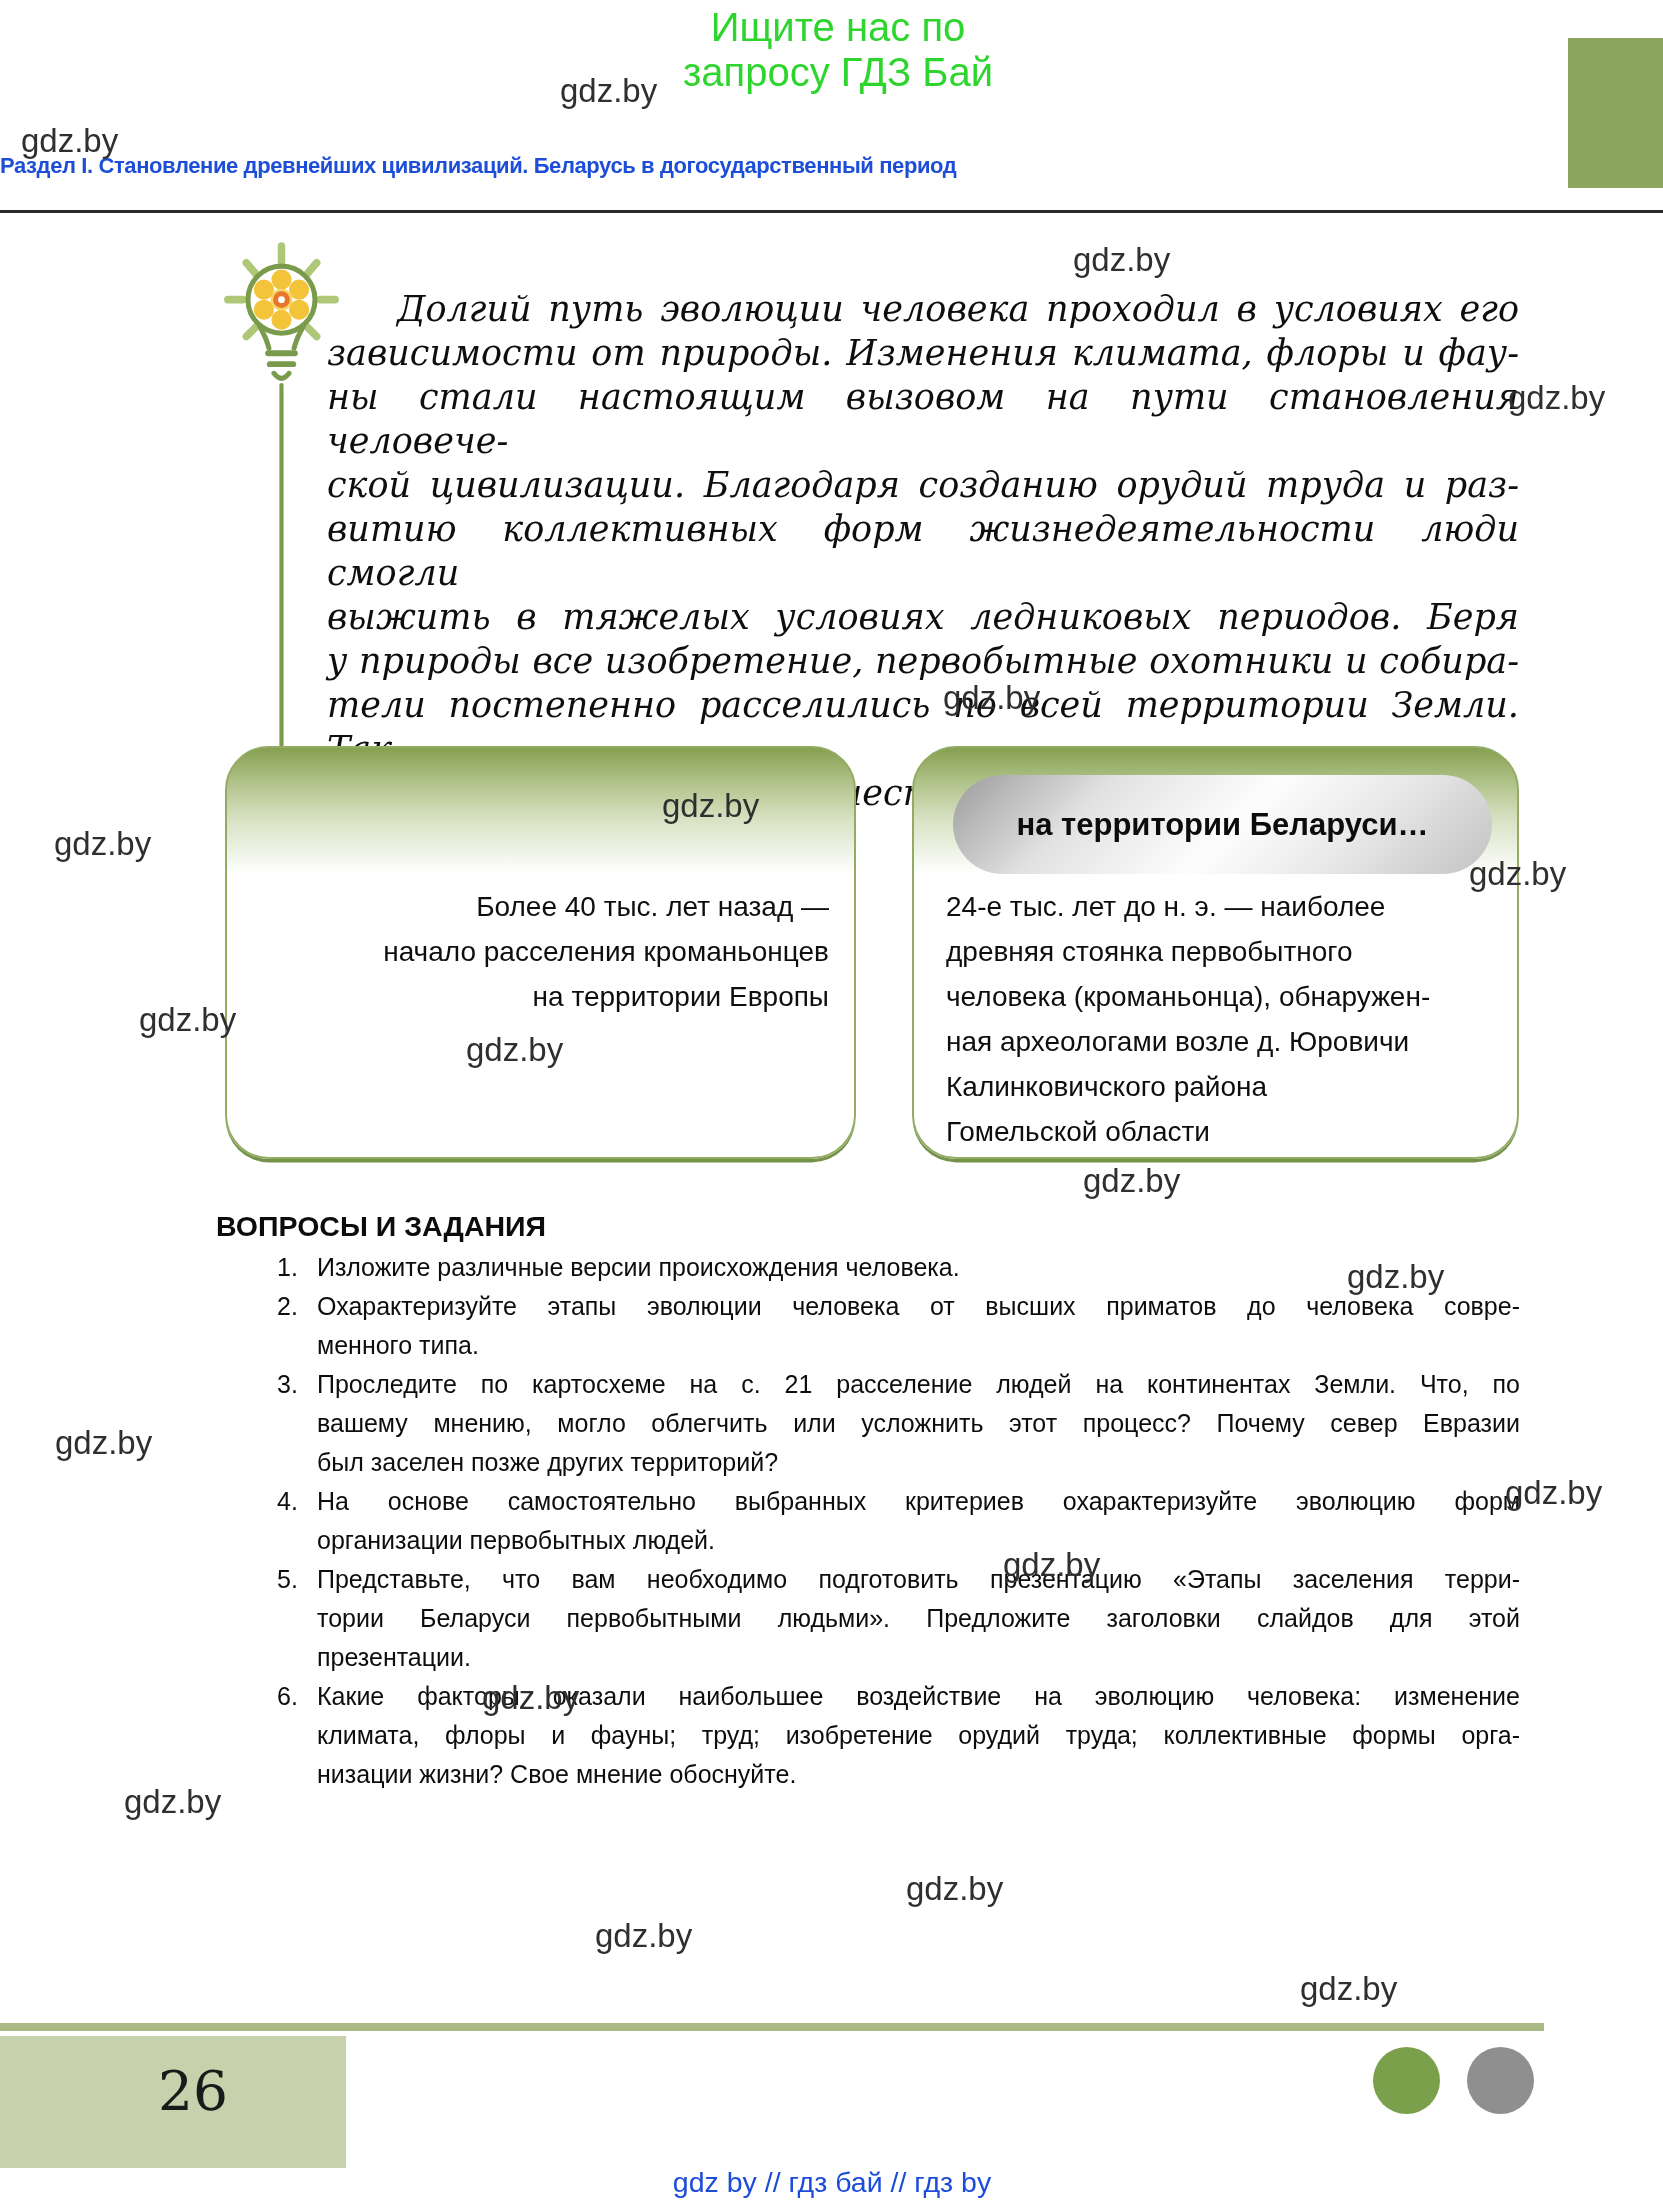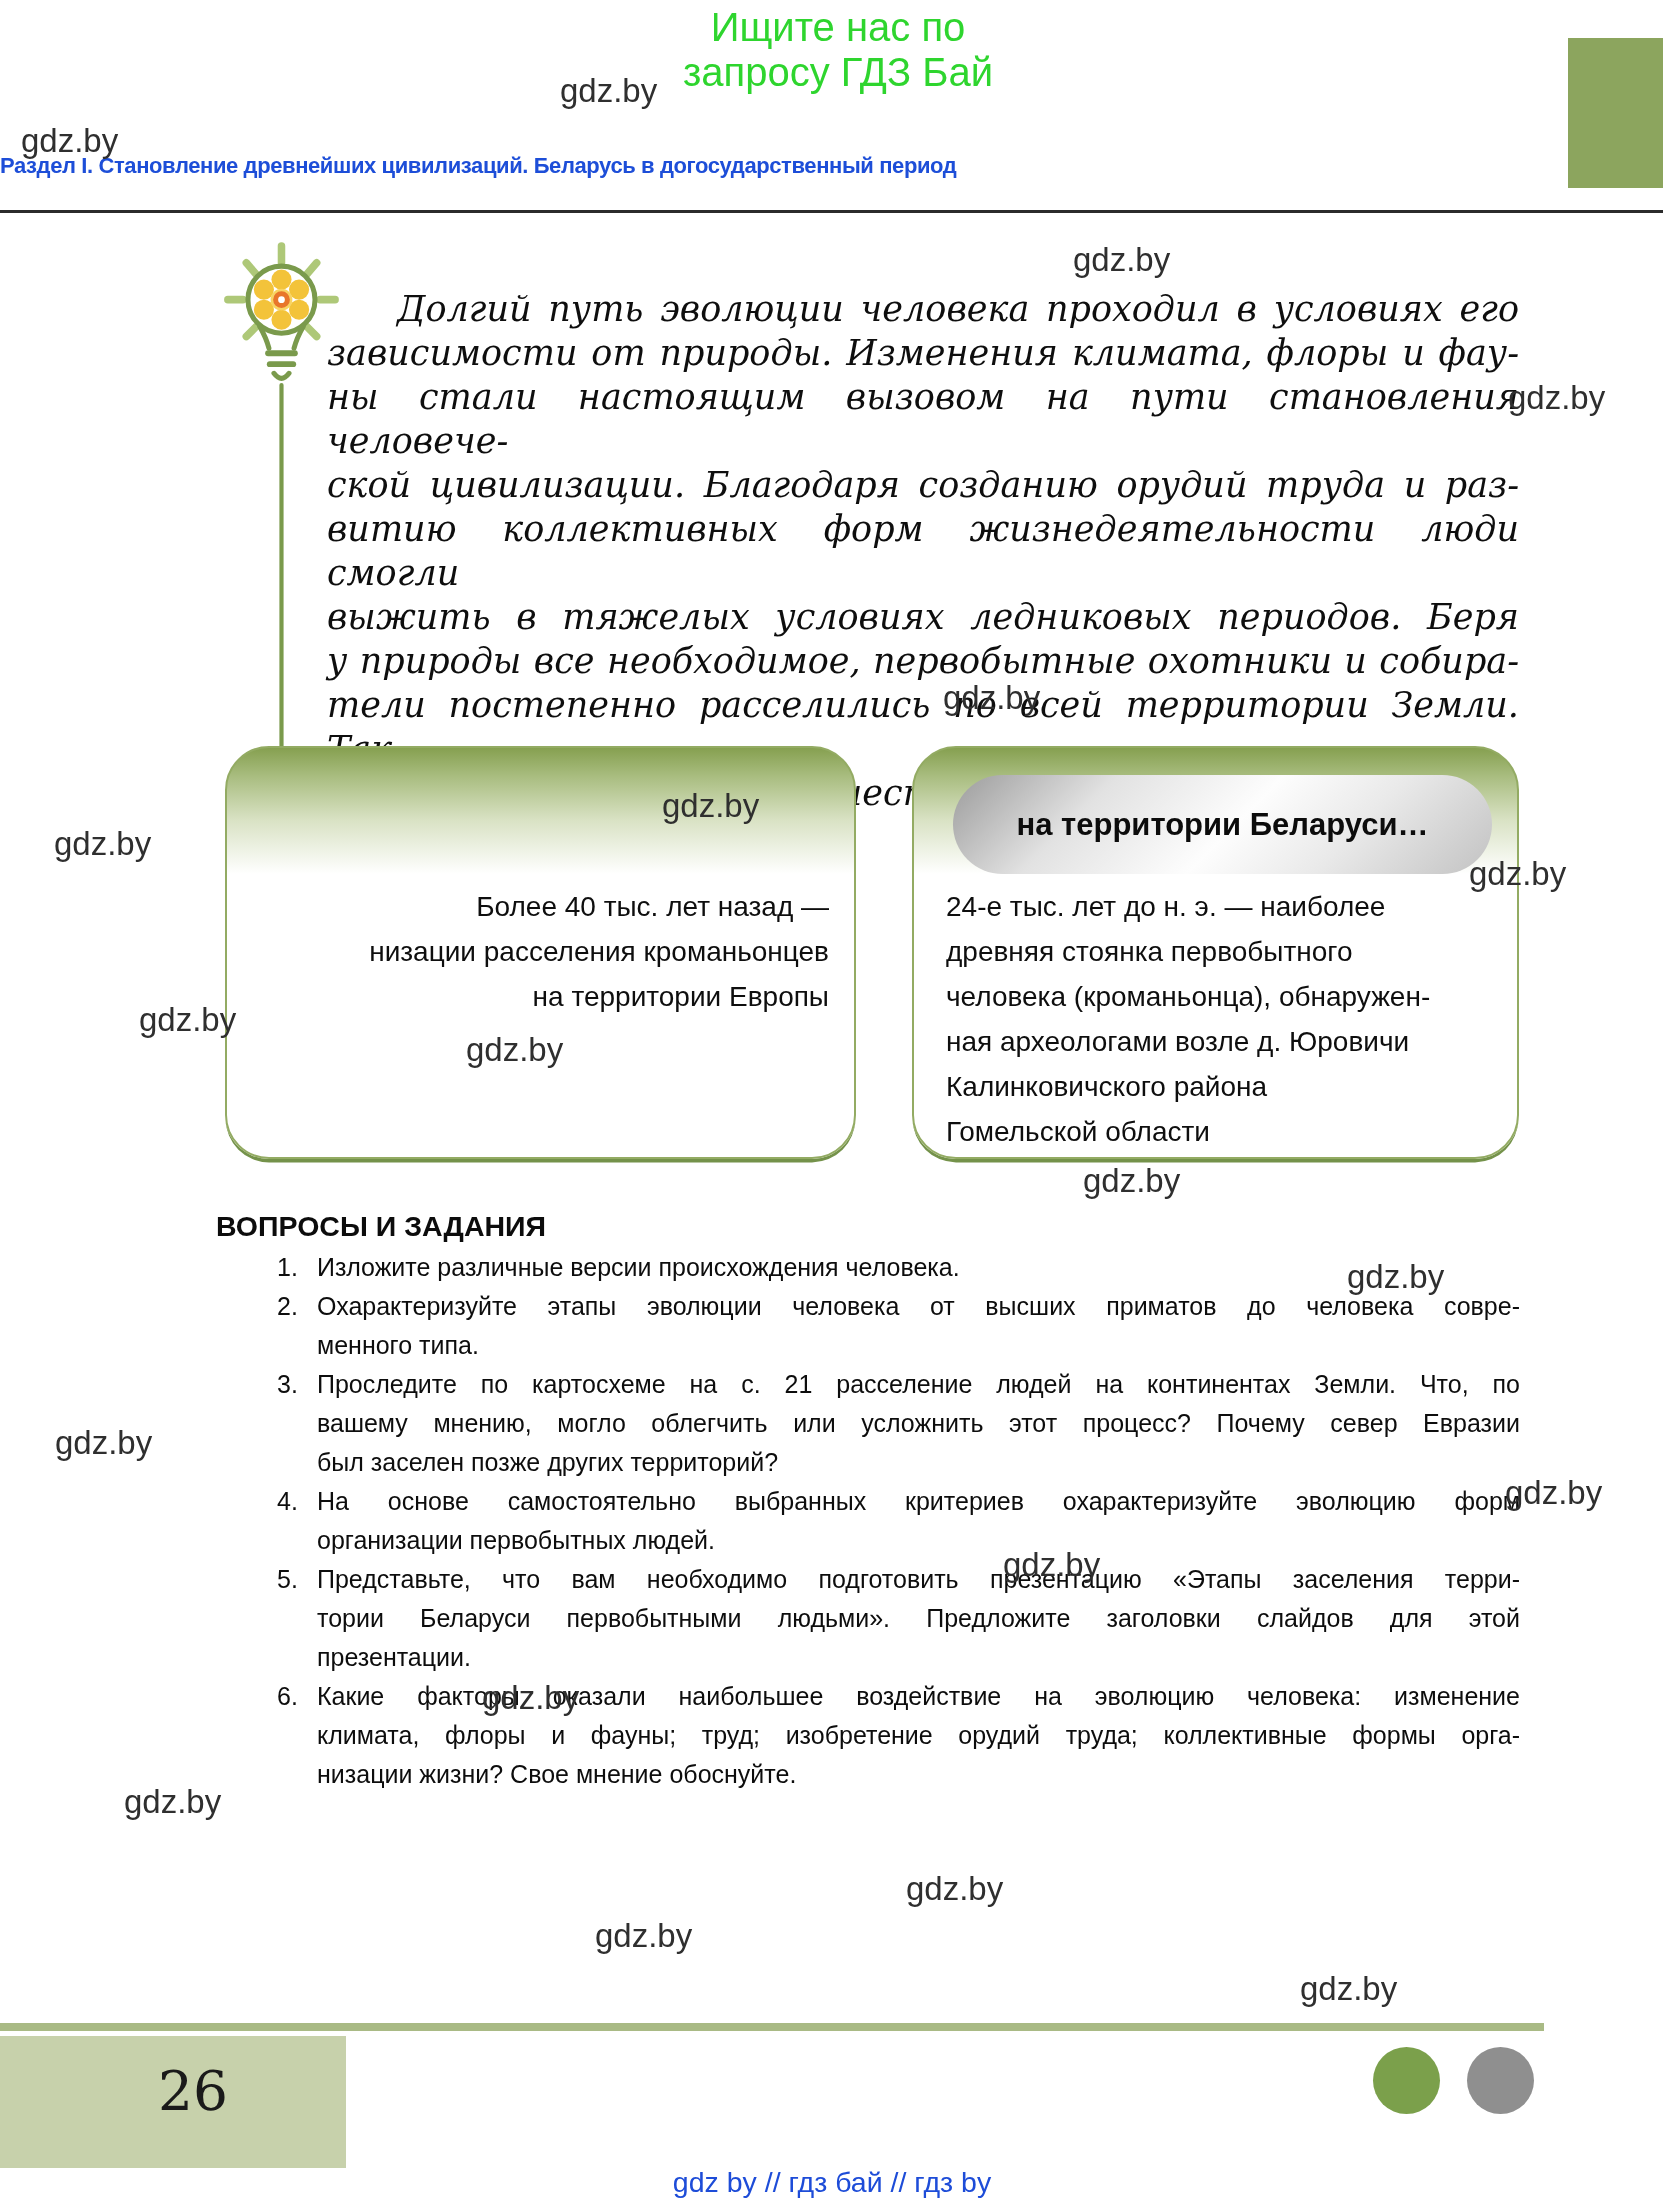--- a/index.html
+++ b/index.html
@@ -100,30 +100,30 @@
     <line class="stroke-g" x1="72" y1="172" x2="72" y2="604" stroke-width="5"></line>
   </svg>
 
   <div class="abs" id="intro-lines">
       <div class="it-line indent jl">Долгий путь эволюции человека проходил в условиях его</div>
       <div class="it-line jl">зависимости от природы. Изменения климата, флоры и фау-</div>
       <div class="it-line jl">ны стали настоящим вызовом на пути становления человече-</div>
       <div class="it-line jl">ской цивилизации. Благодаря созданию орудий труда и раз-</div>
       <div class="it-line jl">витию коллективных форм жизнедеятельности люди смогли</div>
       <div class="it-line jl">выжить в тяжелых условиях ледниковых периодов. Беря</div>
-      <div class="it-line jl">у природы все необходимое, первобытные охотники и собира-</div>
+      <div class="it-line jl">у природы все изобретение, первобытные охотники и собира-</div>
       <div class="it-line jl">тели постепенно расселились по всей территории Земли. Так</div>
       <div class="it-line jl">началась история человечества, серьезно меняющегося в каж-</div>
       <div class="it-line">дую последующую эпоху.</div>
     </div>
 
   <div class="info-box" id="box-world">
     <div class="box-body" id="world-lines">
         <div class="wb-line">Более 40 тыс. лет назад —</div>
-        <div class="wb-line">низации расселения кроманьонцев</div>
+        <div class="wb-line">начало расселения кроманьонцев</div>
         <div class="wb-line">на территории Европы</div>
       </div>
   </div>
 
   <div class="info-box" id="box-belarus">
     <div class="pill">
       <span class="pill-label">на территории Беларуси…</span>
     </div>
     <div class="box-body" id="belarus-lines">
         <div class="bb-line">24-е тыс. лет до н. э. — наиболее</div>

